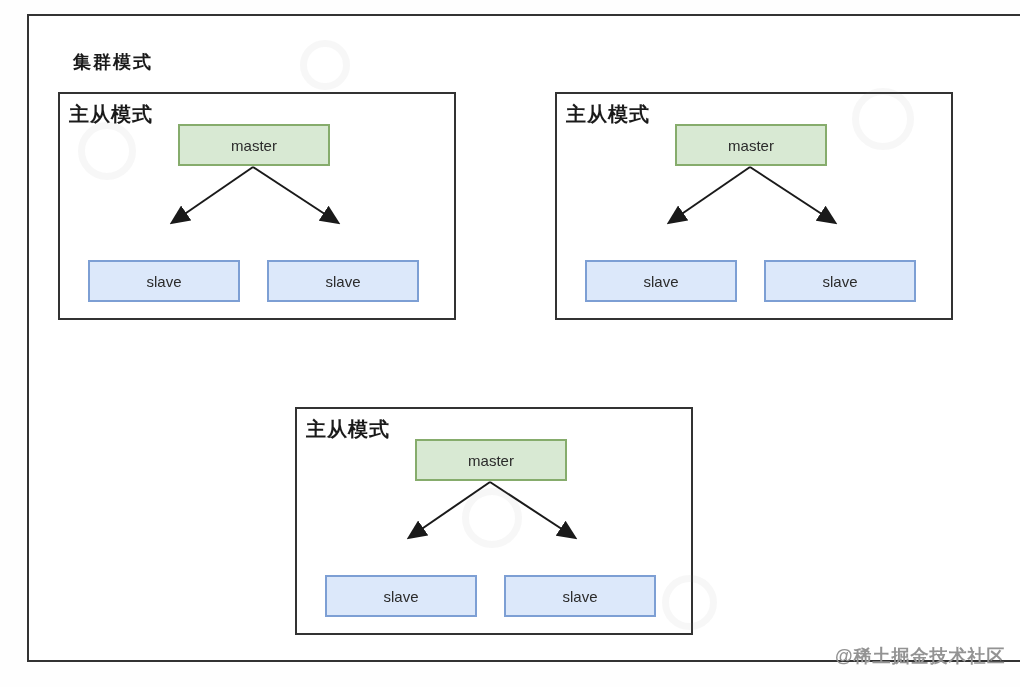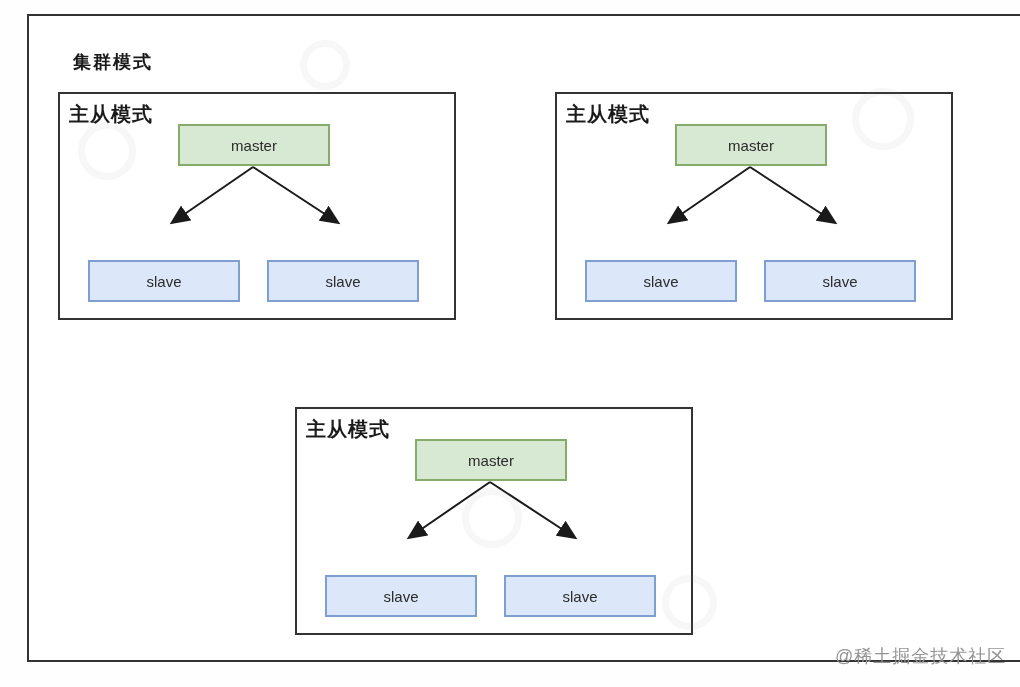--- a/index.html
+++ b/index.html
@@ -91,20 +91,21 @@
     pointer-events: none;
   }
   .watermark-text {
     position: absolute;
     left: 835px;
     top: 644px;
     font-size: 18px;
     color: #939393;
     letter-spacing: 1px;
     white-space: nowrap;
+    font-weight: bold;
   }
   .wm-ring {
     position: absolute;
     border-radius: 50%;
     border: 7px solid rgba(140, 140, 140, 0.07);
     box-sizing: border-box;
   }
 </style>
 </head>
 <body>

